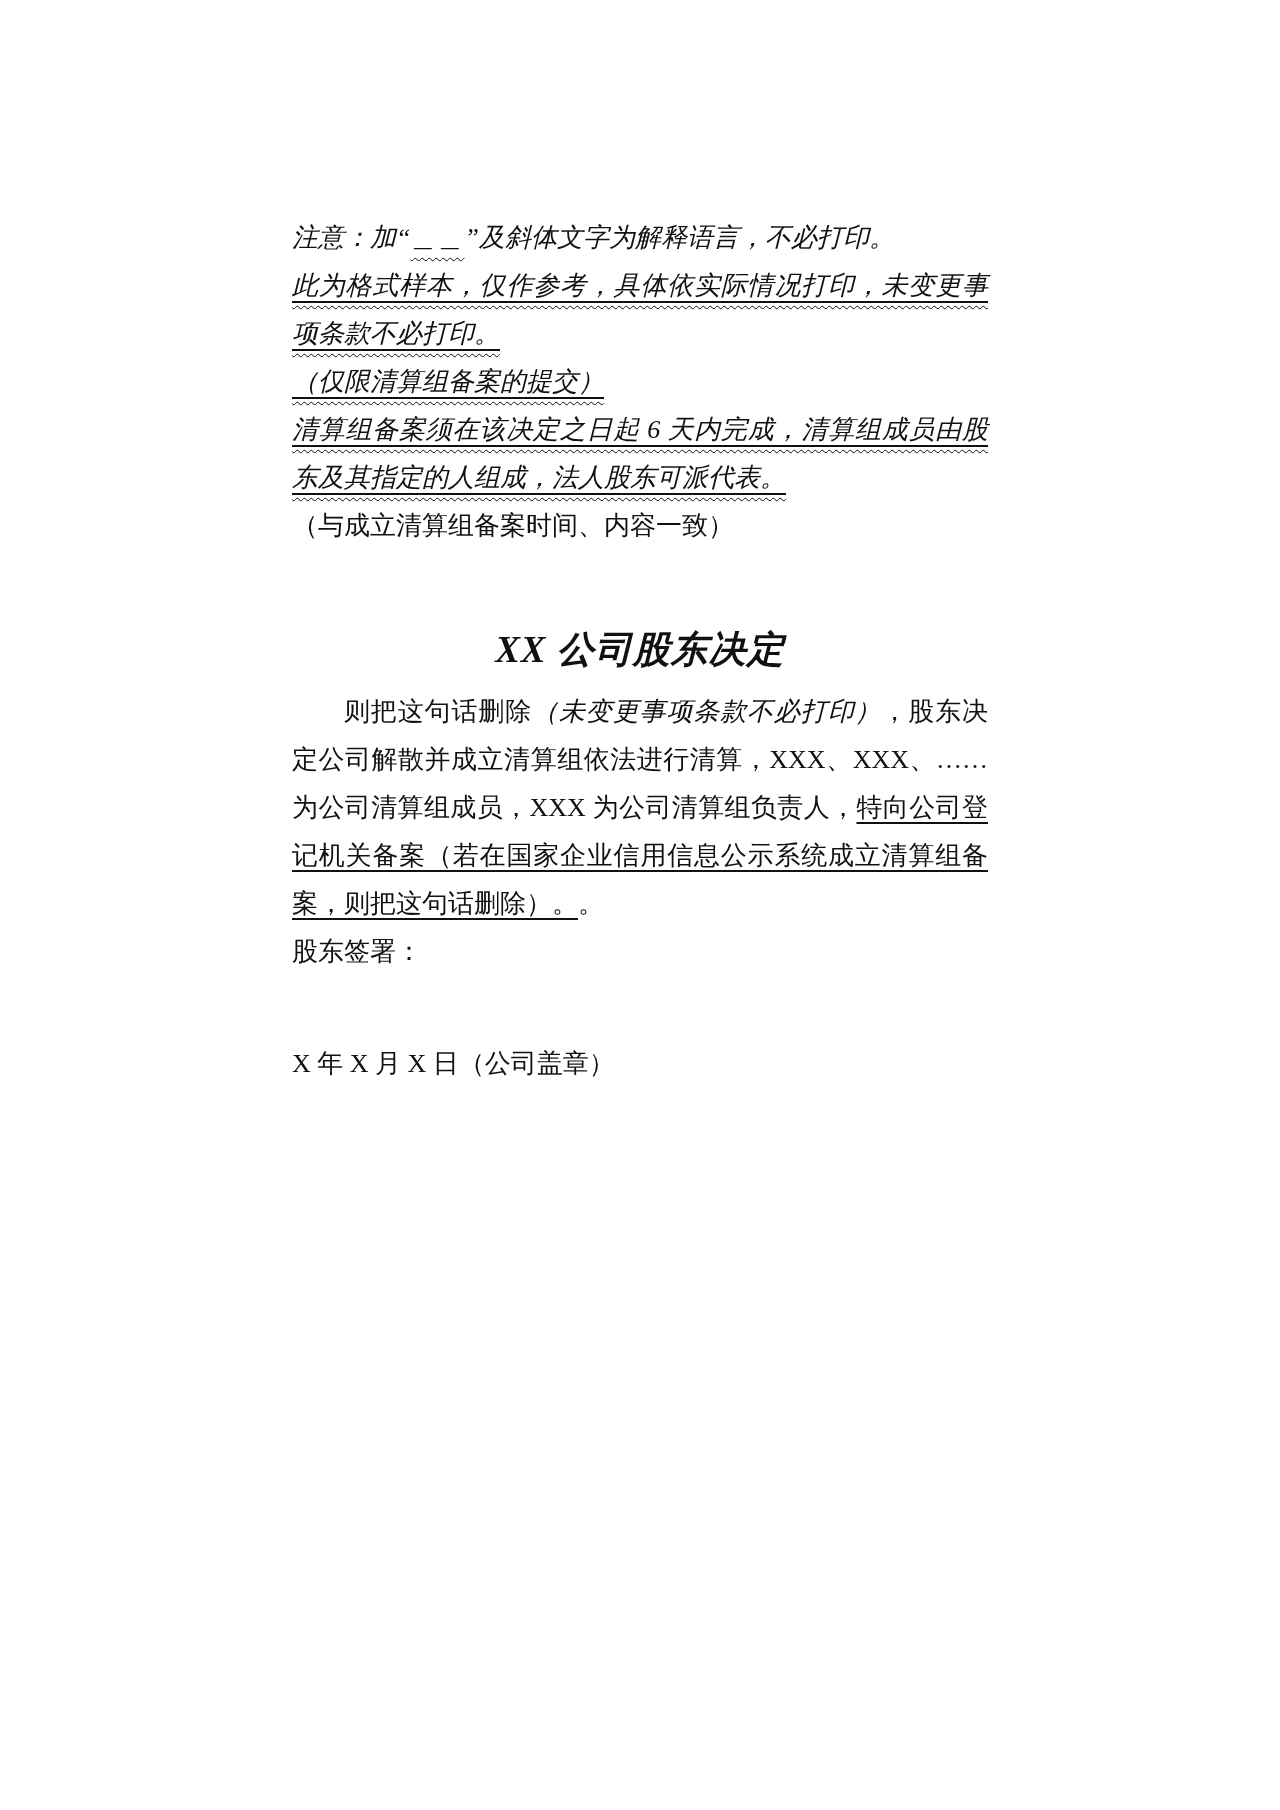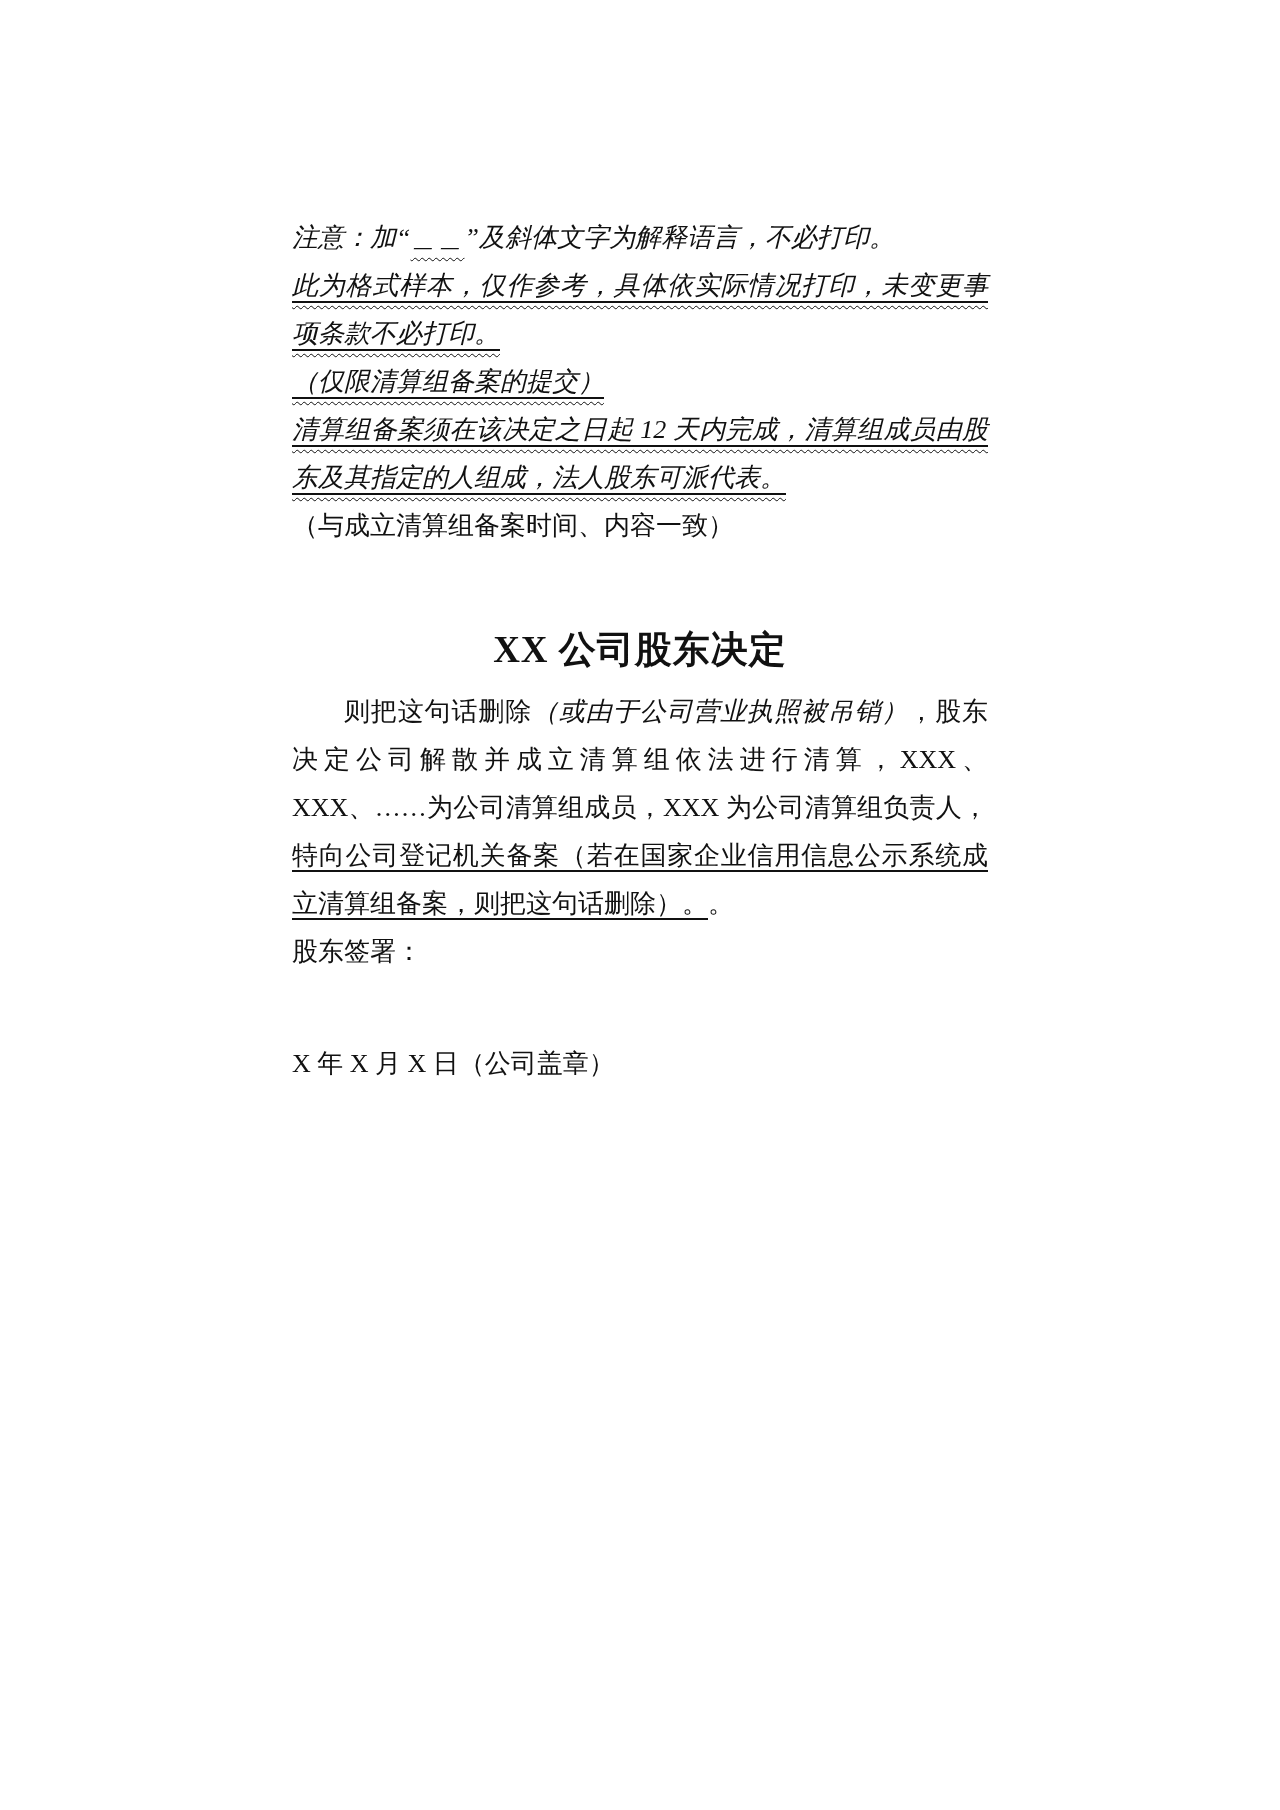--- a/index.html
+++ b/index.html
@@ -51,43 +51,44 @@
   .blank-slot {
     letter-spacing: 1px;
   }
   .doc-title {
     font-size: 37px;
     font-weight: bold;
     text-align: center;
     line-height: 52px;
     margin: 74px 0 12px 0;
     letter-spacing: 1px;
+    font-style: italic;
   }
   .date-line {
     padding-right: 34px;
     margin-top: 64px;
   }
 </style>
 </head>
 <body>
 
 <div class="page">
 
   <p class="note italic"><span>注意：加“</span><span class="u-wavy blank-slot">＿＿</span><span>”及斜体文字为解释语言，不必打印。</span></p>
 
   <p class="note italic justify"><span class="u-solid"><span class="u-wavy">此为格式样本，仅作参考，具体依实际情况打印，未变更事项条款不必打印。</span></span></p>
 
   <p class="note italic"><span class="u-solid"><span class="u-wavy">（仅限清算组备案的提交）</span></span></p>
 
-  <p class="note italic justify"><span class="u-solid"><span class="u-wavy">清算组备案须在该决定之日起 12 天内完成，清算组成员由股东及其指定的人组成，法人股东可派代表。</span></span></p>
+  <p class="note italic justify"><span class="u-solid"><span class="u-wavy">清算组备案须在该决定之日起 6 天内完成，清算组成员由股东及其指定的人组成，法人股东可派代表。</span></span></p>
 
   <p class="note"><span>（与成立清算组备案时间、内容一致）</span></p>
 
   <h1 class="doc-title">XX 公司股东决定</h1>
 
 
-  <p class="body-p indent justify"><span>则把这句话删除</span><span class="italic">（或由于公司营业执照被吊销）</span><span>，股东决定公司解散并成立清算组依法进行清算，XXX、XXX、……为公司清算组成员，XXX 为公司清算组负责人，</span><span class="u-body">特向公司登记机关备案（若在国家企业信用信息公示系统成立清算组备案，则把这句话删除）。</span><span>。</span></p>
+  <p class="body-p indent justify"><span>则把这句话删除</span><span class="italic">（未变更事项条款不必打印）</span><span>，股东决定公司解散并成立清算组依法进行清算，XXX、XXX、……为公司清算组成员，XXX 为公司清算组负责人，</span><span class="u-body">特向公司登记机关备案（若在国家企业信用信息公示系统成立清算组备案，则把这句话删除）。</span><span>。</span></p>
 
   <p class="body-p"><span>股东签署：</span></p>
 
   <p class="body-p date-line"><span>X 年 X 月 X 日（公司盖章）</span></p>
 
 </div>
 
 </body></html>

